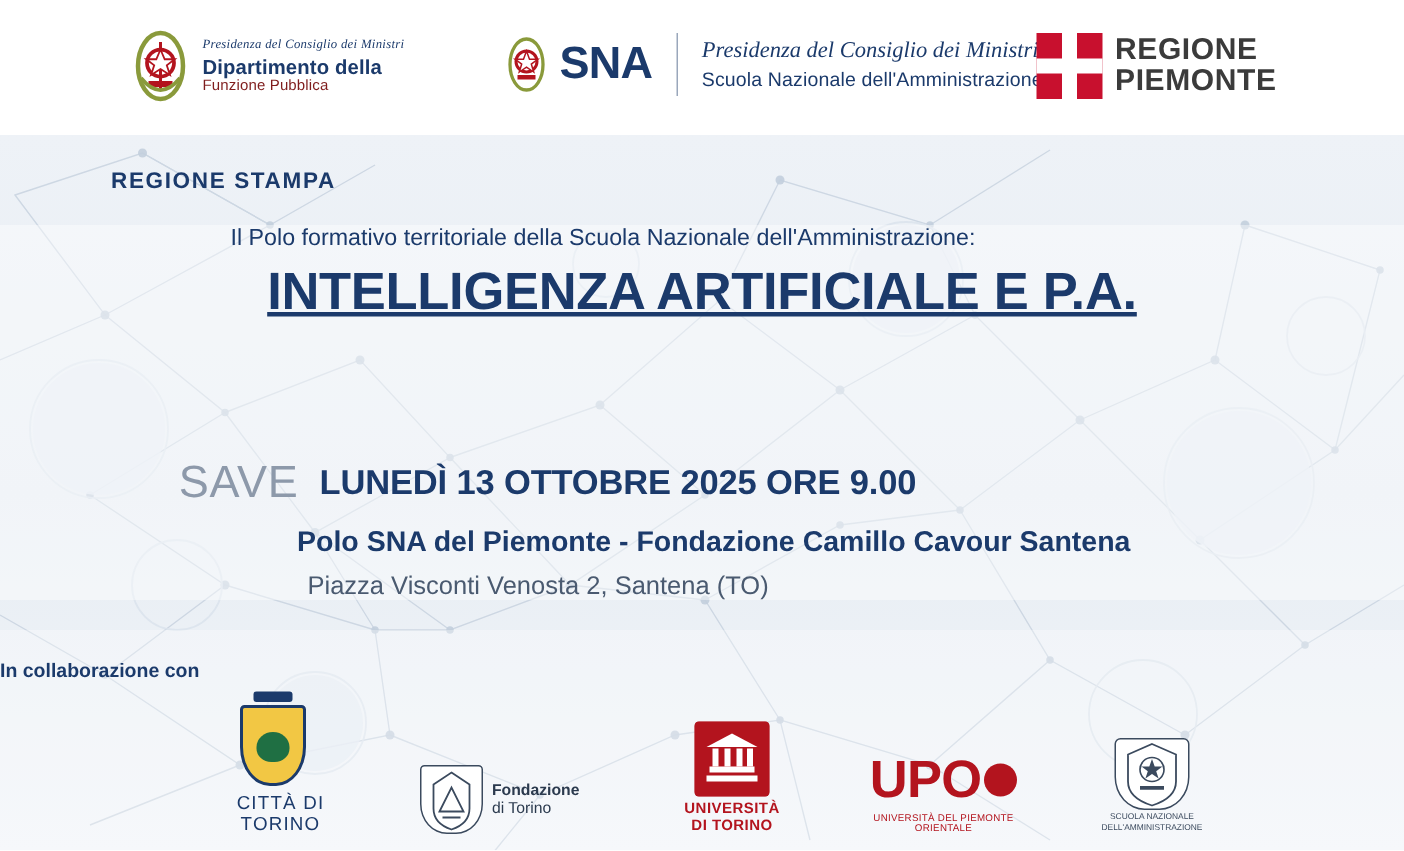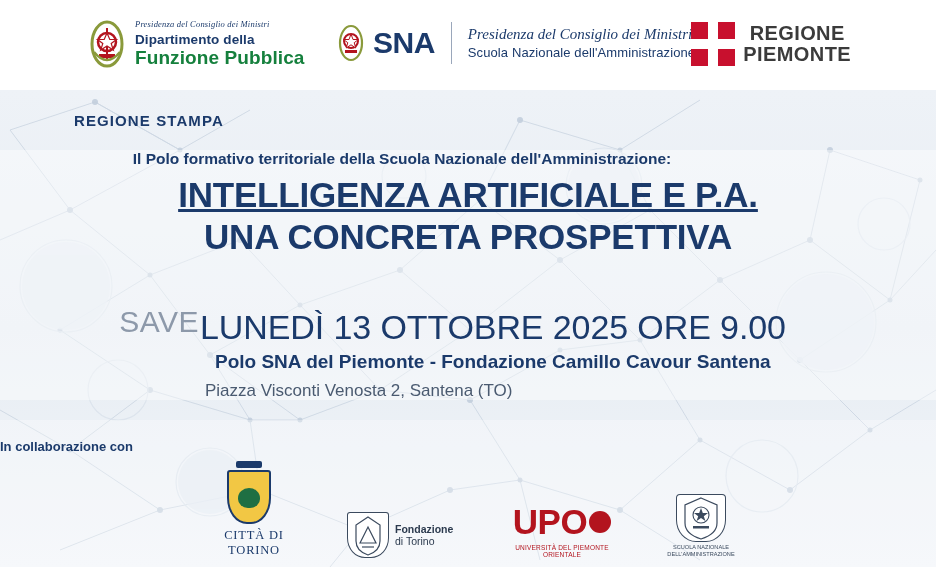--- a/index.html
+++ b/index.html
@@ -53,23 +53,23 @@
     letter-spacing: .2px;
     margin-bottom: 2px;
   }
   .dfp-line2 {
     font-size: 13.5px;
     font-weight: bold;
     color: #1b3a6b;
     letter-spacing: .1px;
   }
   .dfp-line3 {
-    font-size: 19px;
-    font-weight: bold;
-    color: #15803d;
+    font-size: 10px;
+    font-weight: normal;
+    color: #7f1d1d;
     letter-spacing: .1px;
   }
 
   .logo-sna {
     position: absolute;
     left: 337px; top: 22px;
     display: flex;
     align-items: center;
     gap: 8px;
   }
@@ -100,21 +100,20 @@
     color: #1b3a6b;
     letter-spacing: .1px;
   }
 
   .logo-piemonte {
     position: absolute;
     right: 85px; top: 22px;
     display: flex;
     align-items: center;
     gap: 8px;
-    text-align: center;
   }
   .piemonte-flag {
     width: 44px; height: 44px;
     background: #c8102e;
     position: relative;
   }
   .piemonte-flag:before {
     content: "";
     position: absolute;
     left: 17px; top: 0;
@@ -165,21 +164,21 @@
     color: #1b3a6b;
     letter-spacing: 1.1px;
   }
 
   .subtitle {
     position: absolute;
     left: 0; top: 60px;
     width: 804px;
     text-align: center;
     font-size: 15.5px;
-    font-weight: bold;
+    font-weight: normal;
     color: #1b3a6b;
     letter-spacing: 0px;
   }
   .title1 {
     position: absolute;
     left: 0; top: 85px;
     width: 936px;
     text-align: center;
     font-size: 35px;
     font-weight: bold;
@@ -207,29 +206,29 @@
   }
   .save-block div {
     font-size: 30px;
     font-weight: normal;
     color: #8d99aa;
     letter-spacing: 0.5px;
   }
 
   .date-line {
     position: absolute;
-    left: 200px; top: 218px;
-    font-size: 34px;
-    font-weight: normal;
+    left: 213px; top: 218px;
+    font-size: 23px;
+    font-weight: bold;
     color: #1b3a6b;
     letter-spacing: -0.1px;
   }
   .venue-line {
     position: absolute;
-    left: 215px; top: 261px;
+    left: 198px; top: 261px;
     font-size: 19px;
     font-weight: bold;
     color: #1b3a6b;
   }
   .addr-line {
     position: absolute;
     left: 205px; top: 291px;
     font-size: 17px;
     font-weight: normal;
     color: #4a5a70;
@@ -254,21 +253,21 @@
     gap: 38px;
   }
   .partner {
     position: relative;
     text-align: center;
   }
 
   
   .p-torino { width: 120px; }
   .p-torino .shield-wrap { height: 58px; display:flex; align-items:flex-end; justify-content:center; }
-  .p-torino .cap { font-family: Liberation Serif, serif; font-size: 12.5px; color:#1b3a6b; letter-spacing:.8px; margin-top:4px;margin-left:10px;}
+  .p-torino .cap { font-family: Liberation Sans, sans-serif; font-size: 12.5px; color:#1b3a6b; letter-spacing:.8px; margin-top:4px;margin-left:10px;}
   .torino-shield {
     width: 40px; height: 50px;
     background: #f2c744;
     border: 2px solid #1b3a6b;
     border-radius: 3px 3px 20px 20px / 3px 3px 26px 26px;
     position: relative;
   }
   .torino-shield .bull {
     position:absolute; left:50%; top:52%;
     transform: translate(-50%,-50%);
@@ -496,21 +495,20 @@
         <circle cx="604" cy="96" r="36"></circle>
       </g>
       <rect x="0" y="60" width="936" height="250" fill="#ffffff" opacity="0.42"></rect>
       <rect x="0" y="330" width="936" height="147" fill="#ffffff" opacity="0.30"></rect>
     </svg>
 
     <div class="invito">REGIONE STAMPA</div>
 
     <div class="subtitle">Il Polo formativo territoriale della Scuola Nazionale dell'Amministrazione:</div>
     <div class="title1">INTELLIGENZA ARTIFICIALE E P.A.</div>
-    <div class="title2">UNA CONCRETA PROSPETTIVA</div>
 
     <div class="save-block">
       <div>SAVE</div>
     </div>
 
     <div class="date-line">LUNEDÌ 13 OTTOBRE 2025 ORE 9.00</div>
     <div class="venue-line">Polo SNA del Piemonte - Fondazione Camillo Cavour Santena</div>
     <div class="addr-line">Piazza Visconti Venosta 2, Santena (TO)</div>
 
     <div class="collab">In collaborazione con</div>
@@ -537,20 +535,36 @@
             <path d="M12 30 L20 14 L28 30 Z" fill="none" stroke="#3b4a5e" stroke-width="1.2"></path>
             <line x1="14" y1="34" x2="26" y2="34" stroke="#3b4a5e" stroke-width="1.2"></line>
           </svg>
         </div>
         <div class="polito-txt">
           <div class="polito-l1">Fondazione</div>
           <div class="polito-l2">di Torino</div>
         </div>
       </div>
 
+      <div class="partner p-unito">
+        <div class="unito-mark">
+          <svg width="50" height="50" viewBox="0 0 50 50" xmlns="http://www.w3.org/2000/svg">
+            <rect x="0" y="0" width="50" height="50" rx="3" fill="#b3141e"></rect>
+            <rect x="10" y="30" width="30" height="4" fill="#ffffff"></rect>
+            <rect x="12" y="18" width="4" height="12" fill="#ffffff"></rect>
+            <rect x="20" y="18" width="4" height="12" fill="#ffffff"></rect>
+            <rect x="28" y="18" width="4" height="12" fill="#ffffff"></rect>
+            <rect x="35" y="18" width="4" height="12" fill="#ffffff"></rect>
+            <path d="M25 8 L42 17 L8 17 Z" fill="#ffffff"></path>
+            <rect x="8" y="36" width="34" height="4" fill="#ffffff"></rect>
+          </svg>
+        </div>
+        <div class="unito-l1">UNIVERSITÀ</div>
+        <div class="unito-l2">DI TORINO</div>
+      </div>
 
       <div class="partner p-upo">
         <div class="upo-word">
           <span>UPO</span>
           <span class="upo-dot"></span>
         </div>
         <div class="upo-sub">UNIVERSITÀ DEL PIEMONTE ORIENTALE</div>
       </div>
 
       <div class="partner p-sna2">

